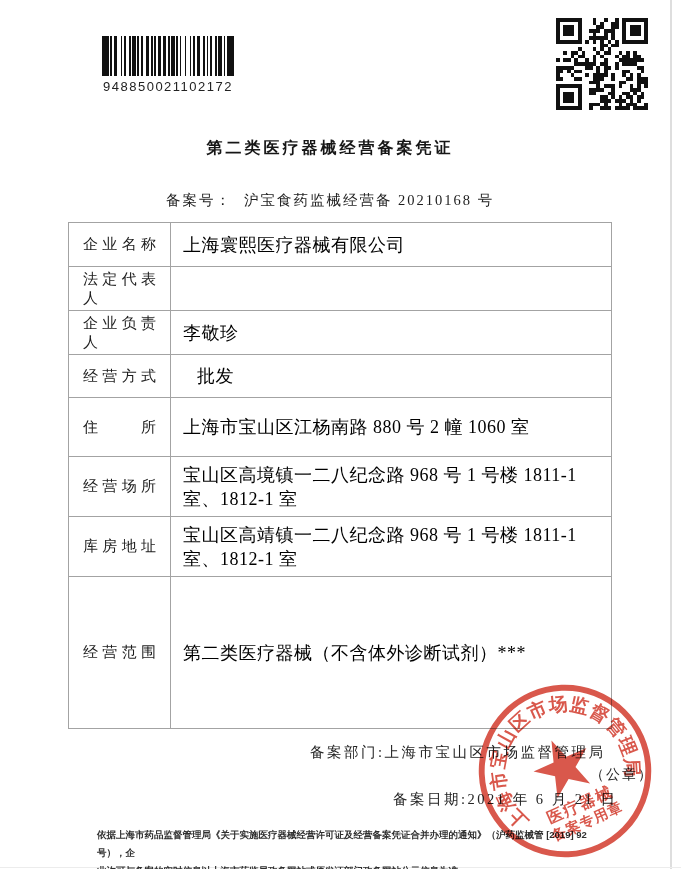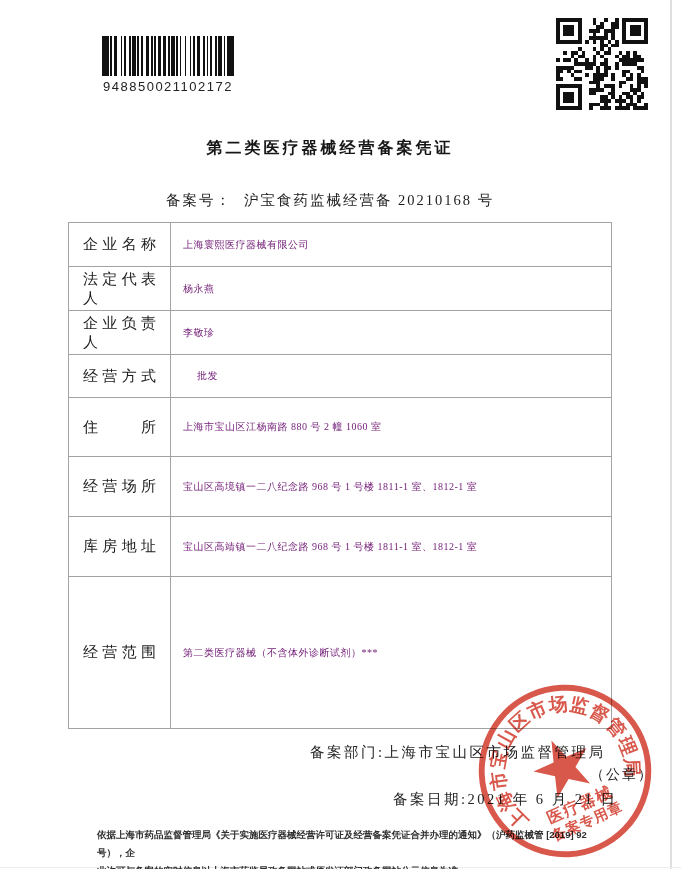--- a/index.html
+++ b/index.html
@@ -26,21 +26,21 @@
   .record-line .gap { display:inline-block; width:12px; }
 
   
   .cert-table { position:absolute; left:68px; top:222px; width:544px;
                 border:1px solid #a3a3a3; border-bottom:none; }
   .row { display:flex; border-bottom:1px solid #a3a3a3; }
   .row .lbl { width:102px; border-right:1px solid #a3a3a3; display:flex; align-items:center;
               padding:0 14px; font-size:15px; color:#1c1c1c; }
   .row .lbl span { display:inline-block; width:100%; text-align:justify; text-align-last:justify; }
   .row .val { flex:1; display:flex; align-items:center; padding:0 12px;
-              font-size:10px; color:#701a75; letter-spacing:0.5px; }
+              font-size:18px; color:#000000; letter-spacing:0.5px; }
   .row:nth-child(1){height:44px;} .row:nth-child(2){height:44px;}
   .row:nth-child(3){height:44px;} .row:nth-child(4){height:43px;gap:14px;}
   .row:nth-child(5){height:59px;} .row:nth-child(6){height:60px;}
   .row:nth-child(7){height:60px;} .row:nth-child(8){height:152px;}
 
   
   .dept-line { position:absolute; left:310px; top:743px; font-size:14.5px; color:#242424; letter-spacing:2.5px; }
   .seal-note { position:absolute; left:590px; top:766px; font-size:14px; color:#242424; letter-spacing:2px;text-align:right; }
   .date-line { position:absolute; left:393px; top:790px; font-size:14.5px; color:#242424; letter-spacing:2.5px; }
 
@@ -351,21 +351,20 @@
     <div class="row">
         <div class="lbl">
           <span>企业名称</span>
         </div>
         <div class="val">上海寰熙医疗器械有限公司</div>
       </div>
     <div class="row">
         <div class="lbl">
           <span>法定代表人</span>
         </div>
-        <div class="val">杨永燕</div>
       </div>
     <div class="row">
         <div class="lbl">
           <span>企业负责人</span>
         </div>
         <div class="val">李敬珍</div>
       </div>
     <div class="row">
         <div class="lbl">
           <span>经营方式</span>

